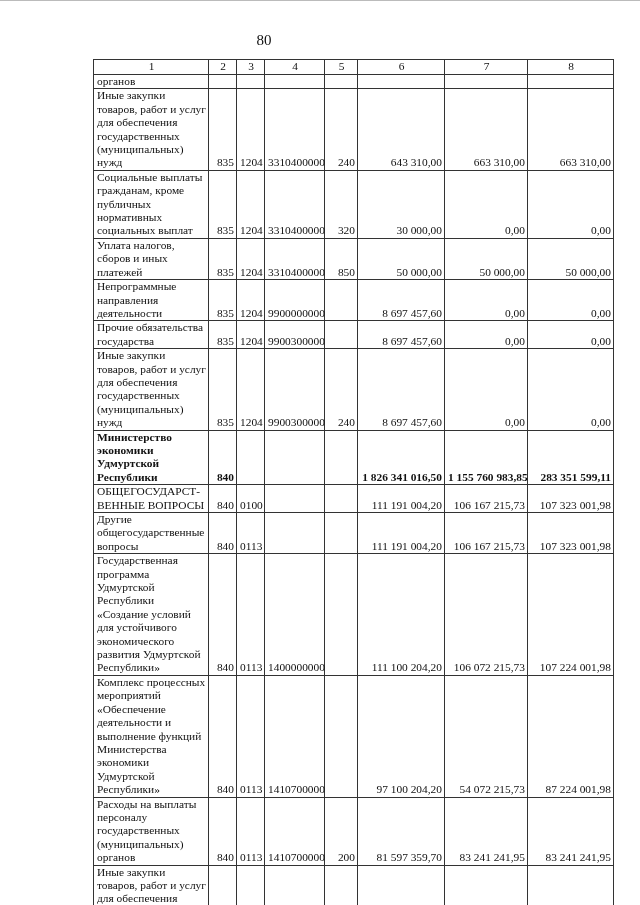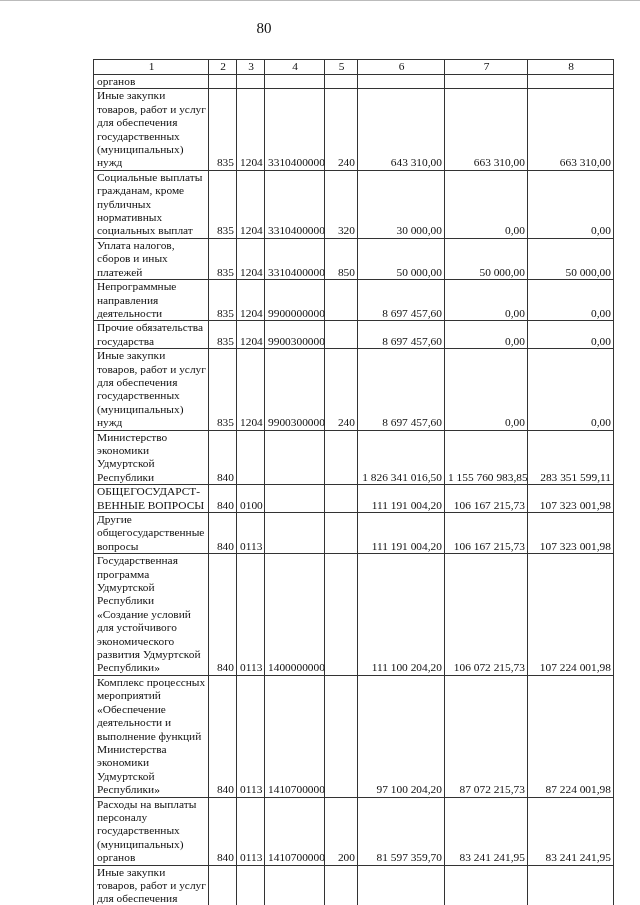--- a/index.html
+++ b/index.html
@@ -1,28 +1,28 @@
 <!DOCTYPE html>
 <html><head>
 <meta charset="utf-8">
 <style>
   html, body { margin: 0; padding: 0; background: #ffffff; }
   body { width: 640px; height: 905px; position: relative; overflow: hidden;
          font-family: "Liberation Serif", "DejaVu Serif", serif; color: #111; }
-  .page-number { position: absolute; top: 20px; left: 0; width: 528px; text-align: center;
+  .page-number { position: absolute; top: 32px; left: 0; width: 528px; text-align: center;
                  font-size: 15px; }
   .top-edge { position: absolute; top: 0; left: 0; width: 640px; height: 1px; background: #bbb; }
   table.budget { position: absolute; top: 59px; left: 93px; border-collapse: collapse;
                  table-layout: fixed; width: 520px; font-size: 11.4px; line-height: 13.4px; }
   table.budget td, table.budget th { border: 1px solid #333; padding: 0 2px 0 3px; vertical-align: bottom; }
   table.budget th { font-weight: normal; text-align: center; vertical-align: middle; height: 14px; }
   td.name { text-align: left; padding-left: 3px; white-space: normal; }
   td.code { text-align: right; padding: 0 1px; }
   td.num { text-align: right; padding: 0 1px 0 1px; white-space: nowrap; }
-  tr.bold td { font-weight: normal; }
+  tr.bold td { font-weight: bold; }
   .c1 { width: 115px; } .c2 { width: 28px; } .c3 { width: 28px; } .c4 { width: 60px; }
   .c5 { width: 33px; } .c6 { width: 87px; } .c7 { width: 83px; } .c8 { width: 86px; }
 </style>
 </head>
 <body>
 
 <div class="top-edge"></div>
 <div class="page-number">80</div>
 
 <table class="budget">
@@ -159,21 +159,21 @@
         <td class="num">106 072 215,73</td>
         <td class="num">107 224 001,98</td>
       </tr>
       <tr>
         <td class="name">Комплекс процессных мероприятий «Обеспечение деятельности и выполнение функций Министерства экономики Удмуртской Республики»</td>
         <td class="code">840</td>
         <td class="code">0113</td>
         <td class="code">1410700000</td>
         <td class="code"></td>
         <td class="num">97 100 204,20</td>
-        <td class="num">87 072 215,73</td>
+        <td class="num">54 072 215,73</td>
         <td class="num">87 224 001,98</td>
       </tr>
       <tr>
         <td class="name">Расходы на выплаты персоналу государственных (муниципальных) органов</td>
         <td class="code">840</td>
         <td class="code">0113</td>
         <td class="code">1410700000</td>
         <td class="code">200</td>
         <td class="num">81 597 359,70</td>
         <td class="num">83 241 241,95</td>

